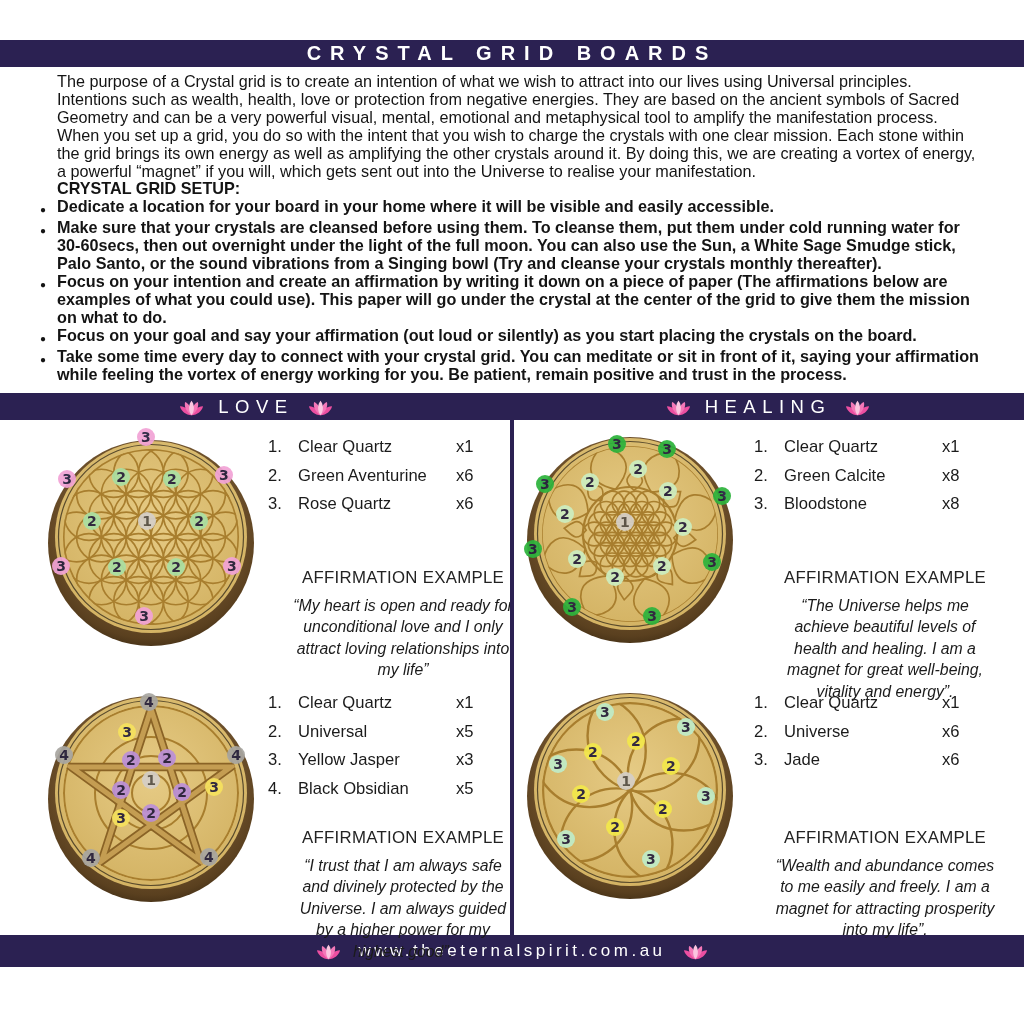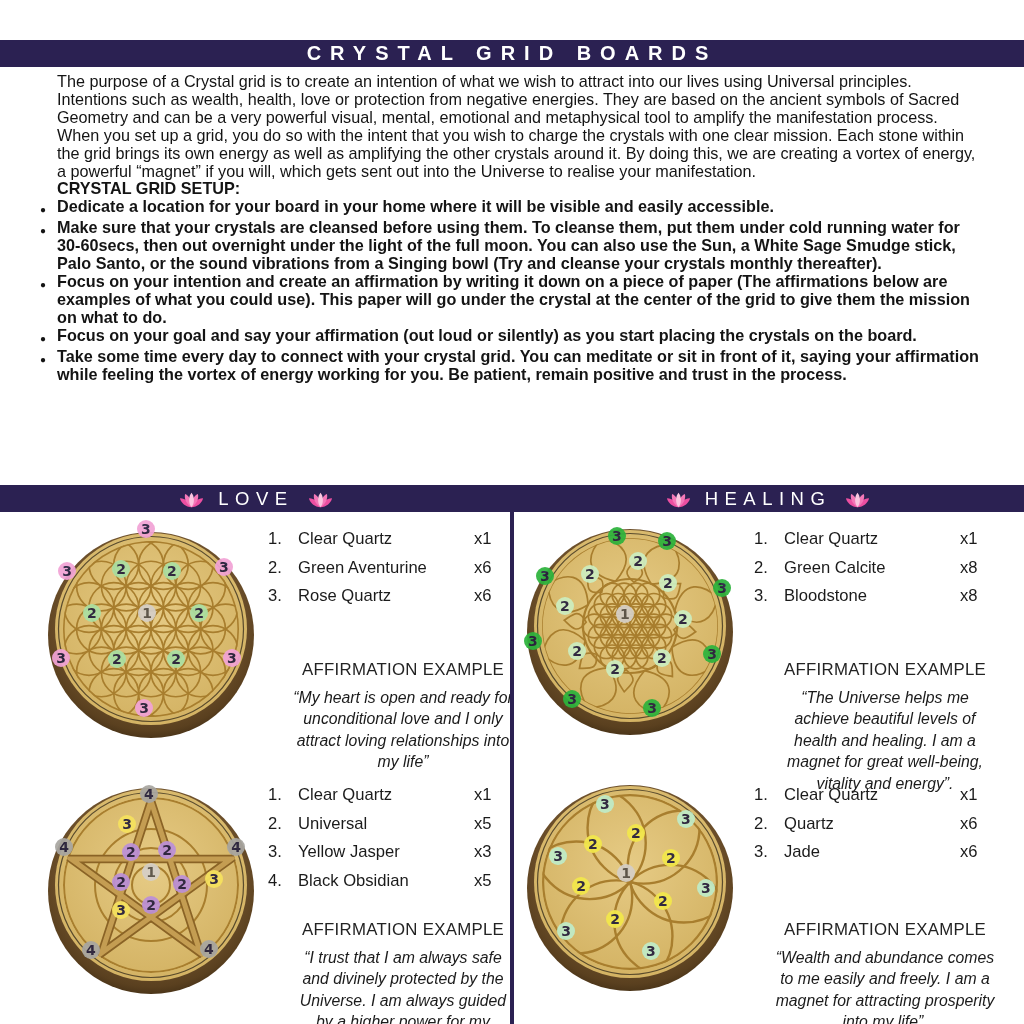--- a/index.html
+++ b/index.html
@@ -1,21 +1,21 @@
 <!DOCTYPE html>
 <html><head>
 <meta charset="utf-8">
 <style>
   html,body{margin:0;padding:0;}
   body{width:1024px;height:1024px;background:#fff;overflow:hidden;
        font-family:"Liberation Sans",sans-serif;color:#141414;}
   .top-space{height:40px;}
   .title-banner{height:27px;background:#2b2152;color:#fff;display:flex;align-items:center;
        justify-content:center;font-size:20px;font-weight:bold;letter-spacing:9px;}
-  .intro-wrap{height:418px;overflow:hidden;padding:6px 40px 0 57px;box-sizing:border-box;
+  .intro-wrap{height:326px;overflow:hidden;padding:6px 40px 0 57px;box-sizing:border-box;
        font-size:16.2px;line-height:17.9px;}
   .intro{margin:0 0 0 0;}
   .setup-heading{font-weight:bold;}
   .bullets{margin:0;}
   .bullet{display:flex;}
   .bullet .dot{width:17px;margin-left:-17px;font-size:10px;padding-top:3px;}
   .bullet .btxt{flex:1;font-weight:bold;}
   .grids{position:relative;}
   .v-divider{position:absolute;left:510px;top:0;width:4px;height:100%;background:#2b2152;z-index:6;}
   .banner-row{display:flex;background:#2b2152;height:27px;text-align:center;}
@@ -32,21 +32,21 @@
   .marker-layer{position:absolute;inset:0;}
   .marker{position:absolute;width:18px;height:18px;border-radius:50%;transform:translate(-50%,-50%);
        display:flex;align-items:center;justify-content:center;font-weight:bold;font-size:14px;
        font-family:"DejaVu Sans",sans-serif;opacity:.93;}
   .crystal-list{position:absolute;top:17px;}
   .q-left .crystal-list{left:268px;width:236px;}
   .q-right .crystal-list{left:242px;width:236px;}
   .crystal-row{position:relative;height:28.5px;font-size:16.6px;color:#1b1b1b;}
   .c-num{position:absolute;left:0;}
   .c-name{position:absolute;left:30px;}
-  .c-count{position:absolute;left:188px;margin-left:18px;}
+  .c-count{position:absolute;left:188px;}
   .aff{position:absolute;width:226px;margin-left:20px;}
   .q-left .aff{left:270px;top:148px;}
   .q-right .aff{left:240px;top:148px;}
   .row2 .aff{top:152px !important;}
   .aff-h{font-size:16.8px;text-align:center;letter-spacing:.3px;color:#232323;margin-bottom:7px;}
   .aff-t{font-style:italic;font-size:15.8px;line-height:21.4px;color:#1b1b1b;text-align:center;}
   .footer{height:32px;background:#2b2152;display:flex;align-items:center;justify-content:center;
        gap:16px;color:#fff;font-size:17px;letter-spacing:3.5px;}
 </style>
 </head>
@@ -465,21 +465,21 @@
           </div>
       </div>
       <div class="crystal-list">
           <div class="crystal-row">
             <span class="c-num">1.</span>
             <span class="c-name">Clear Quartz</span>
             <span class="c-count">x1</span>
           </div>
           <div class="crystal-row">
             <span class="c-num">2.</span>
-            <span class="c-name">Quartz</span>
+            <span class="c-name">Universe</span>
             <span class="c-count">x6</span>
           </div>
           <div class="crystal-row">
             <span class="c-num">3.</span>
             <span class="c-name">Jade</span>
             <span class="c-count">x6</span>
           </div>
         </div>
       <div class="aff">
         <div class="aff-h">AFFIRMATION EXAMPLE</div>

